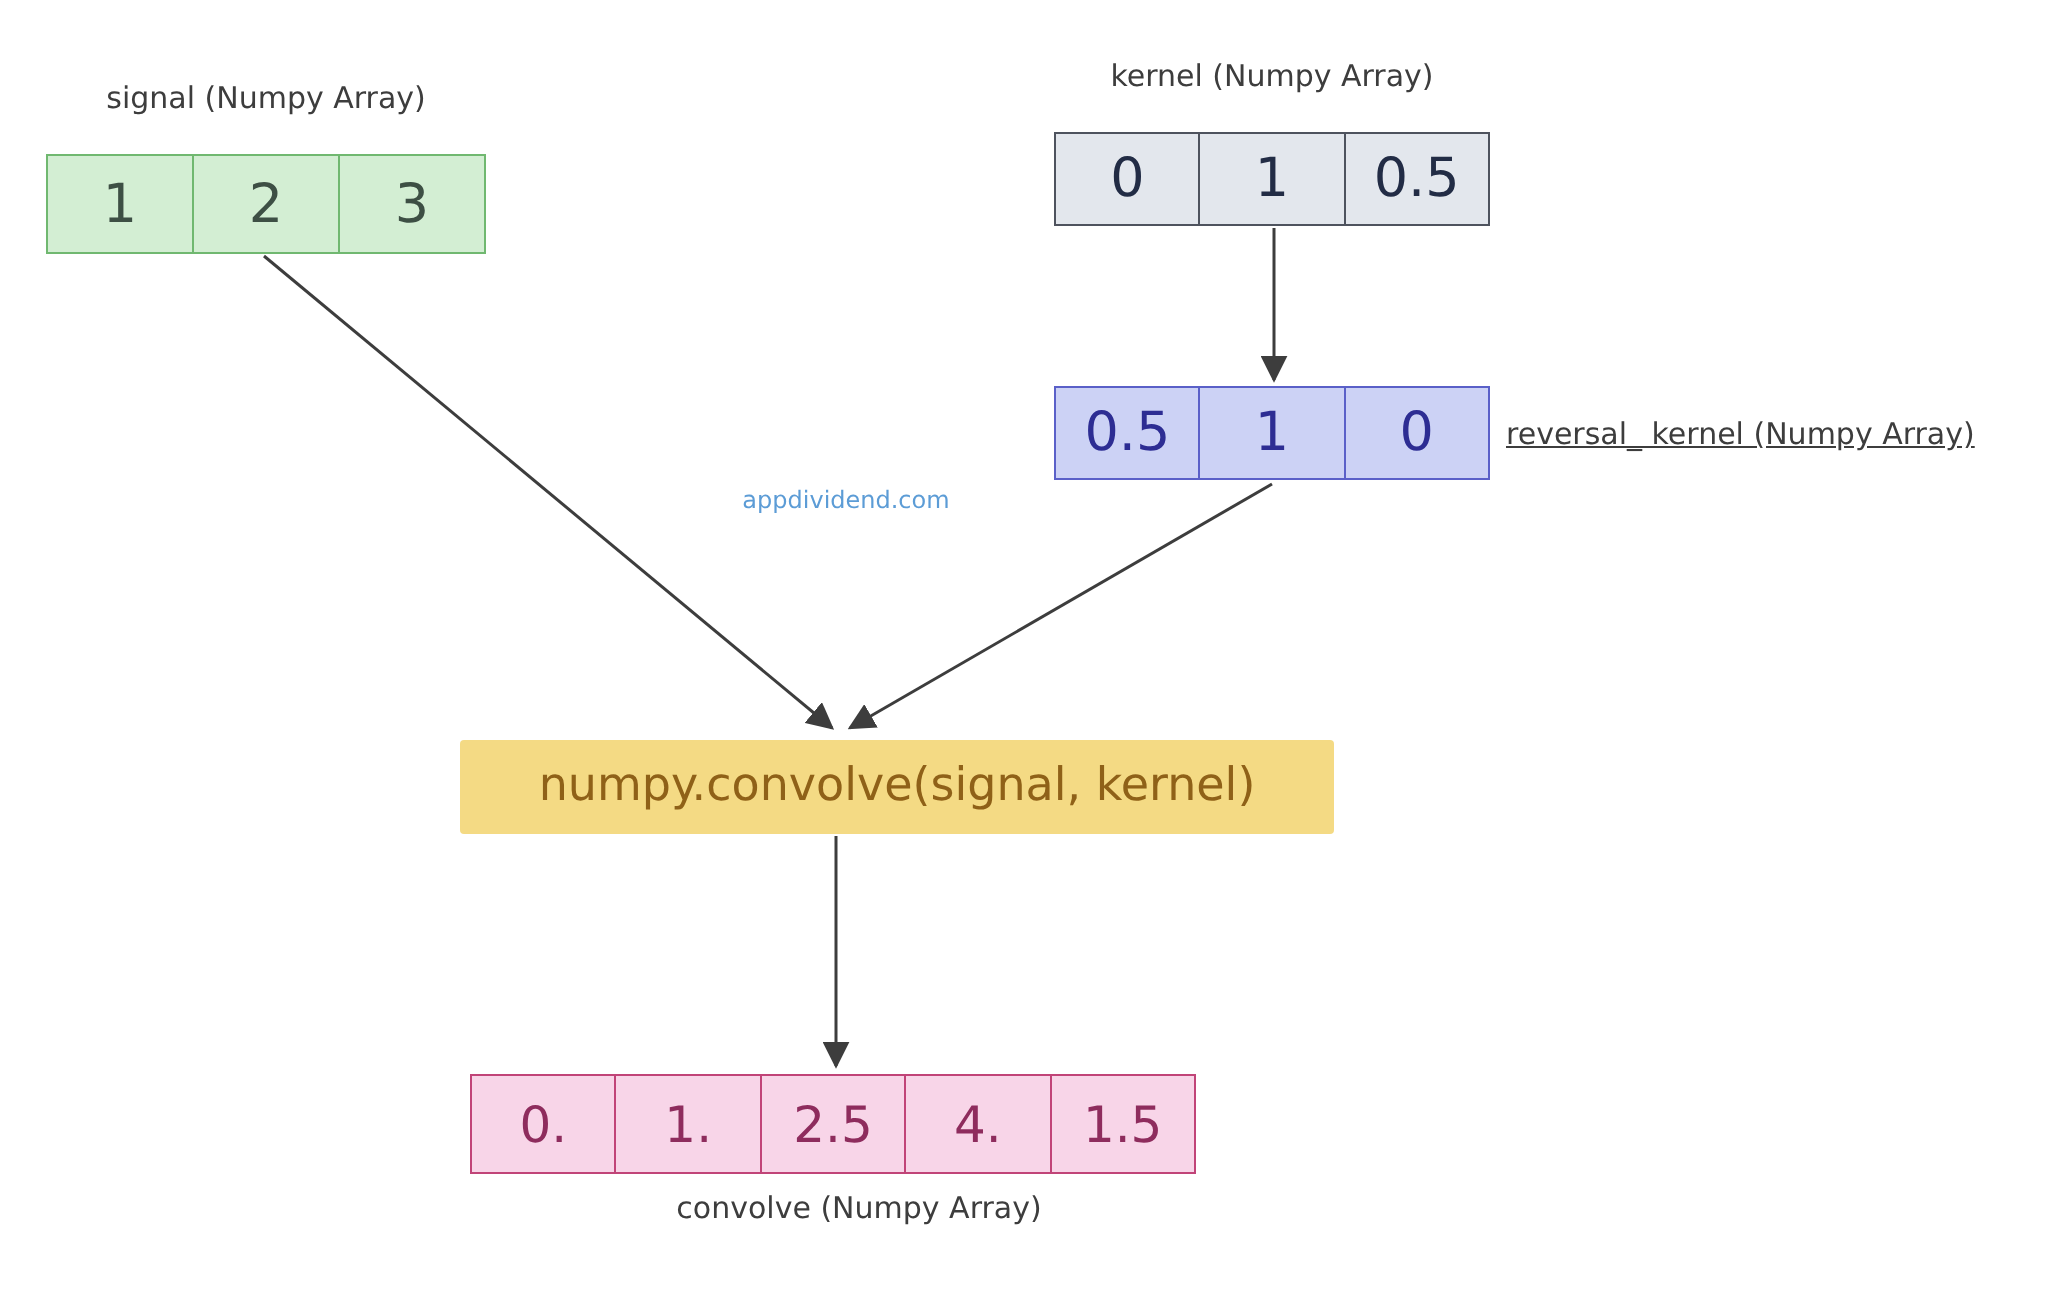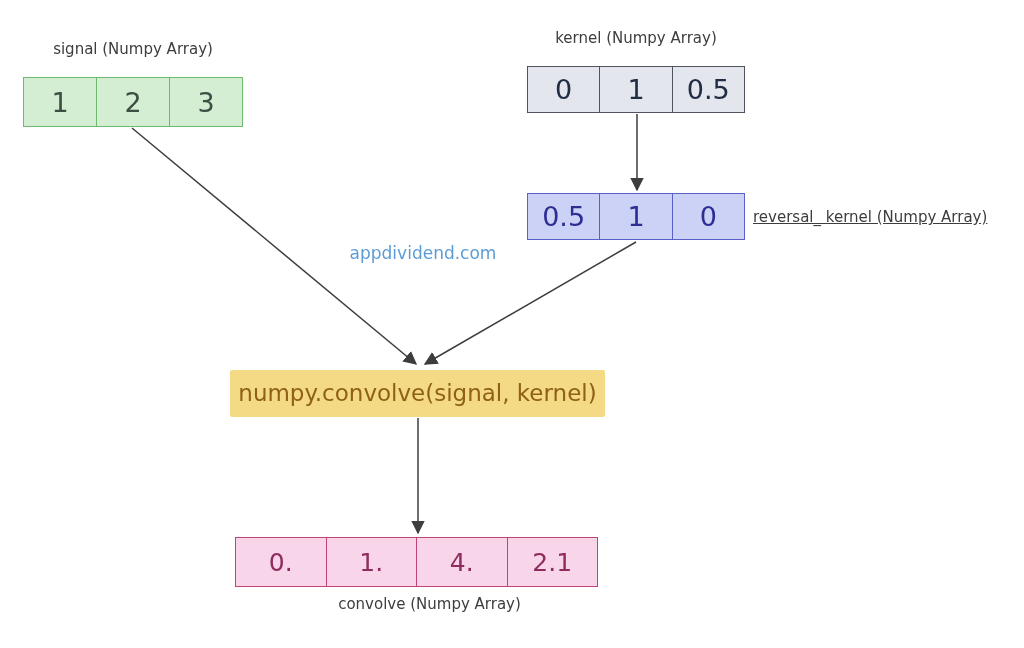--- a/index.html
+++ b/index.html
@@ -63,27 +63,27 @@
   .reversal-array { left: 527px; top: 193px; width: 218px; height: 47px;
                     background: var(--reversal-fill); border: 1.5px solid var(--reversal-border); }
   .reversal-array .cell { color: var(--reversal-text); font-size: 27px; }
   .reversal-array .cell + .cell { border-left-color: var(--reversal-border); }
   .reversal-label { left: 753px; top: 208px; text-decoration: underline; }
 
   .watermark {
     position: absolute;
     left: 343px; top: 243px; width: 160px;
     text-align: center;
-    font-size: 17px;
+    font-size: 12px;
     color: var(--watermark);
   }
 
   .func-box {
     position: absolute;
-    left: 230px; top: 370px; width: 375px; height: 47px;
+    left: 230px; top: 370px; width: 437px; height: 47px;
     background: var(--func-fill);
     border-radius: 2px;
     color: var(--func-text);
     font-size: 23px;
     line-height: 47px;
     text-align: center;
     white-space: nowrap;
   }
 
   .convolve-array { left: 235px; top: 537px; width: 363px; height: 50px;
@@ -130,18 +130,19 @@
     </div>
   <div class="label reversal-label">reversal_ kernel (Numpy Array)</div>
 
   <div class="watermark">appdividend.com</div>
 
   <div class="func-box">numpy.convolve(signal, kernel)</div>
 
   <div class="array convolve-array">
       <div class="cell">0.</div>
       <div class="cell">1.</div>
+      <div class="cell">2.5</div>
       <div class="cell">4.</div>
-      <div class="cell">2.1</div>
+      <div class="cell">1.5</div>
     </div>
   <div class="label centered convolve-label">convolve (Numpy Array)</div>
 
 </div>
 
 </body></html>

